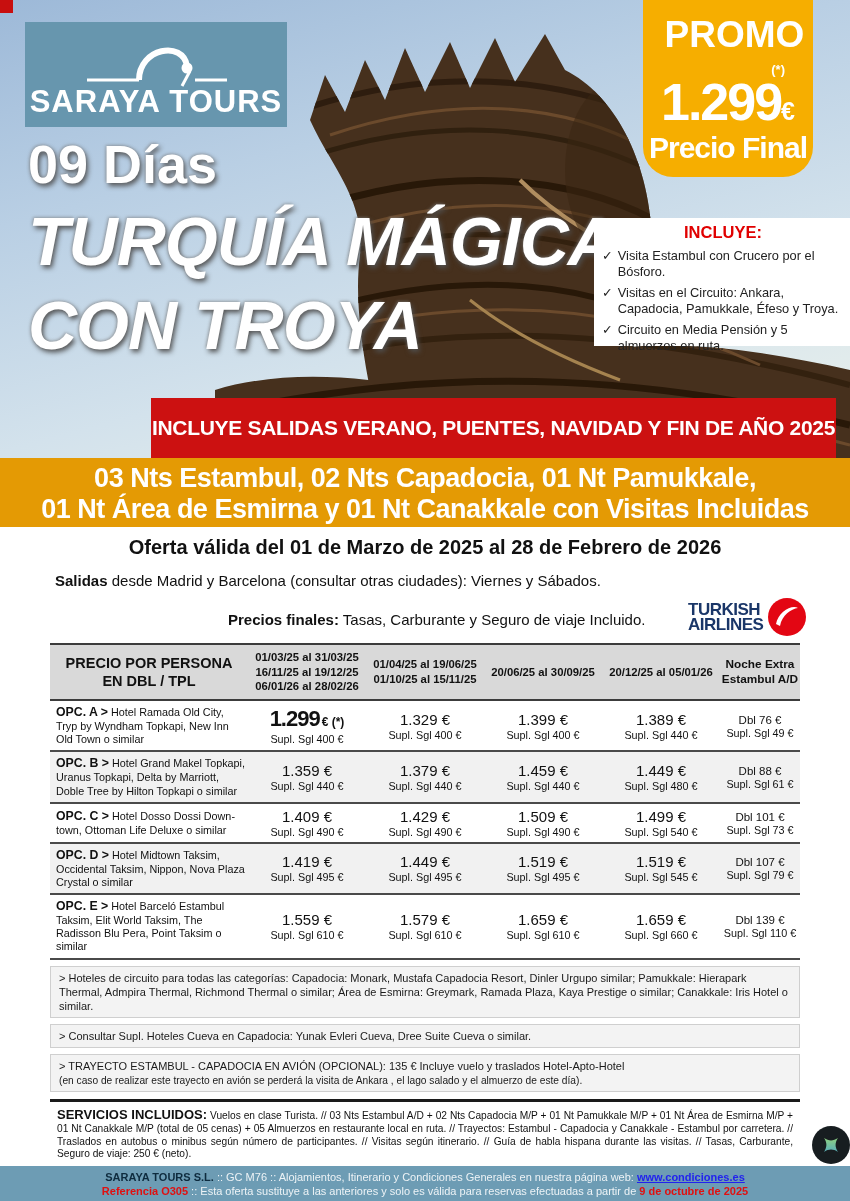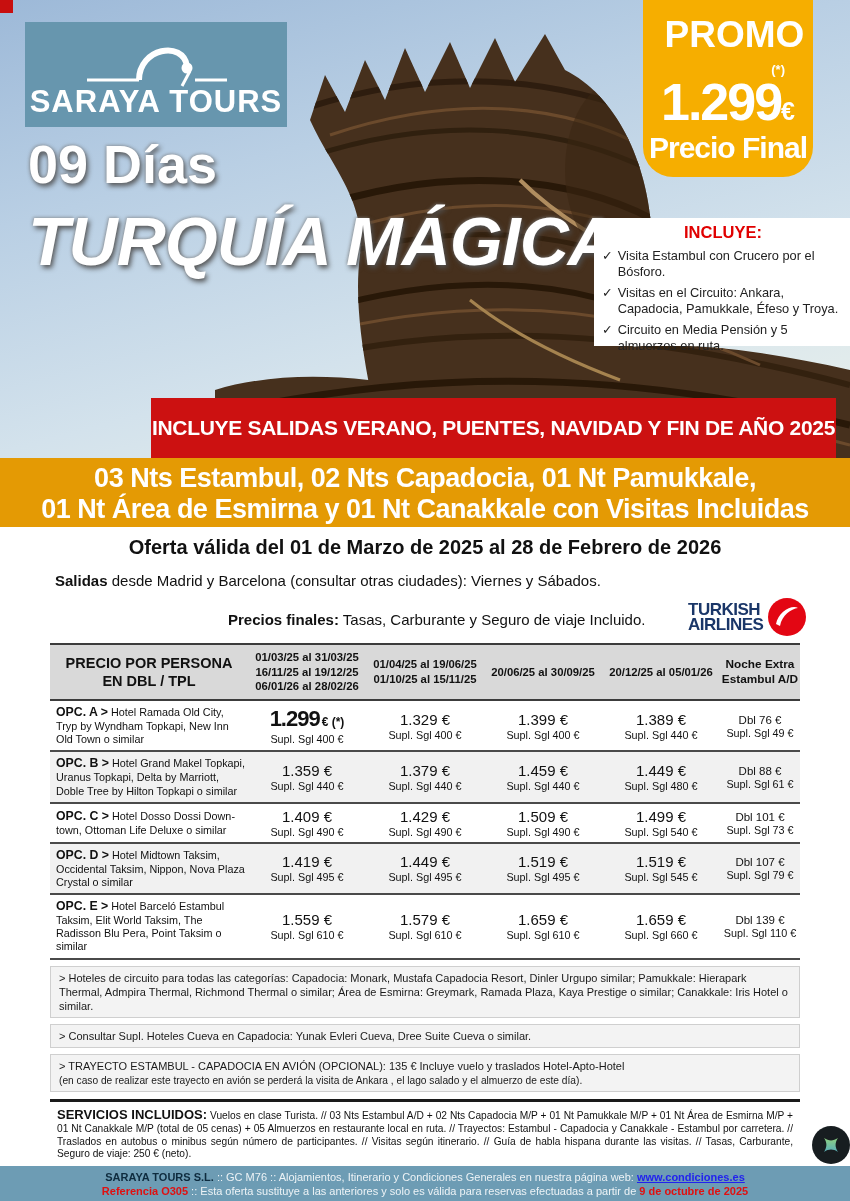--- a/index.html
+++ b/index.html
@@ -132,20 +132,21 @@
         <circle cx="106" cy="38" r="5.5" fill="#fff"></circle>
         <path d="M109,41 L101,56" stroke="#fff" stroke-width="3"></path>
         <path d="M114,50 L146,50" stroke="#fff" stroke-width="3"></path>
       </svg>
       <div class="logo-text">SARAYA TOURS</div>
     </div>
 
     <div class="hero-title">
       <div class="ht-duration">09 Días</div>
       <div class="ht-line">TURQUÍA MÁGICA</div>
+      <div class="ht-line">CON TROYA</div>
     </div>
 
     <div class="promo-card">
       <div class="promo-label">PROMO</div>
       <div class="promo-note">(*)</div>
       <div class="promo-price"><span>1.299</span><span class="promo-cur">€</span></div>
       <div class="promo-tagline">Precio Final</div>
     </div>
 
     <div class="includes-card">

